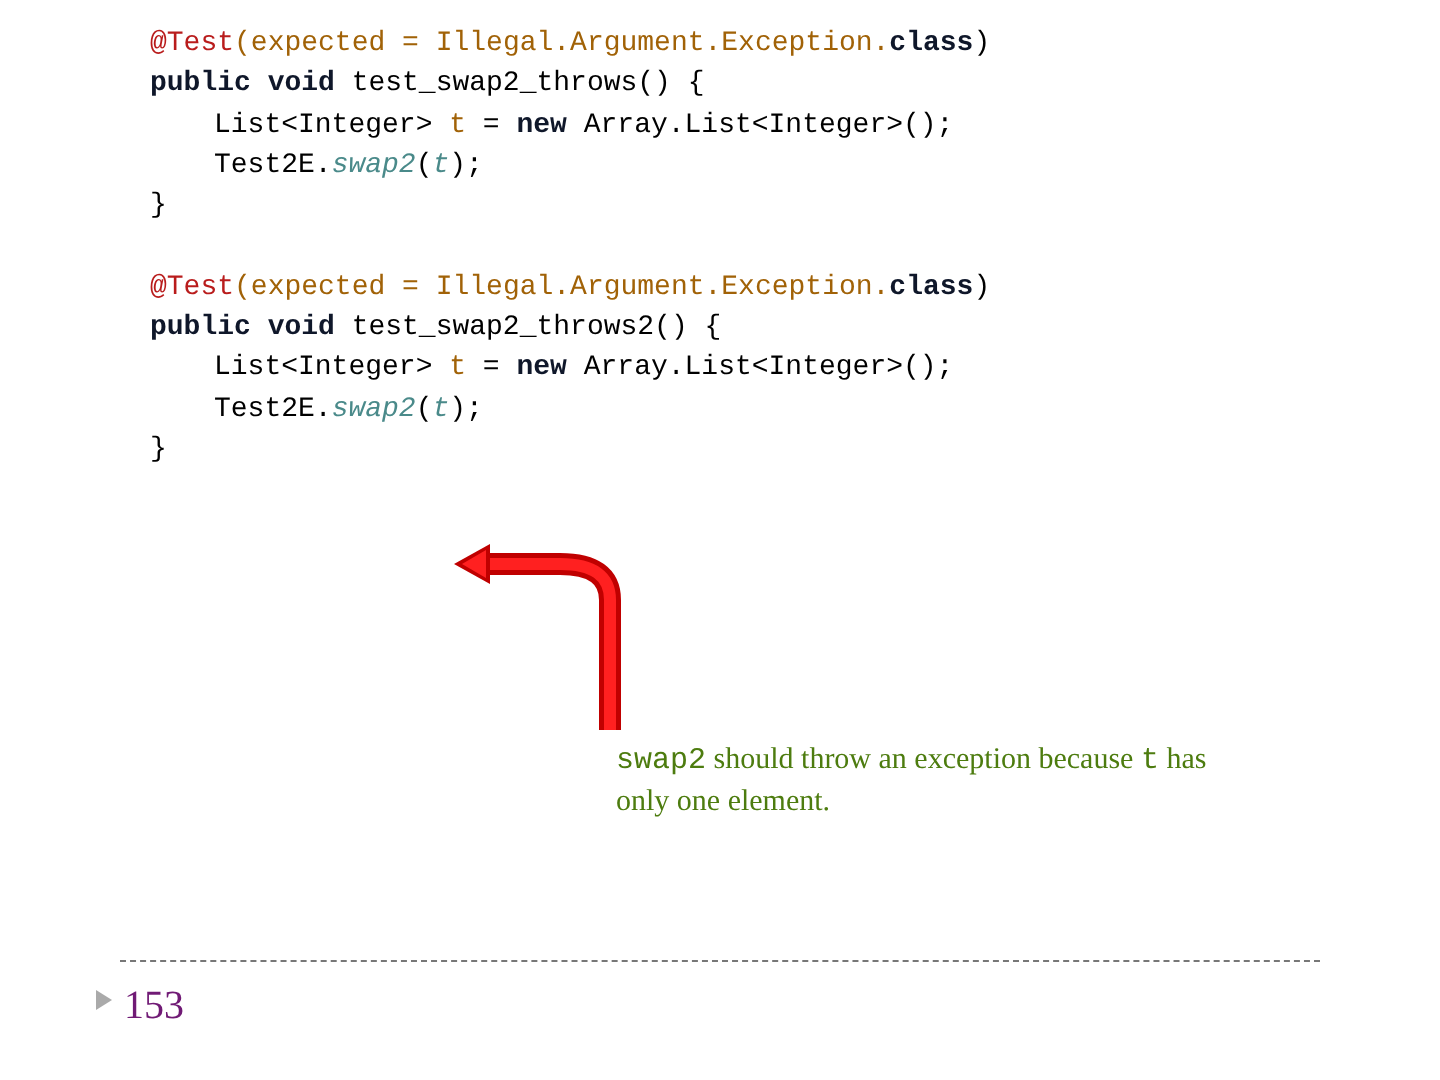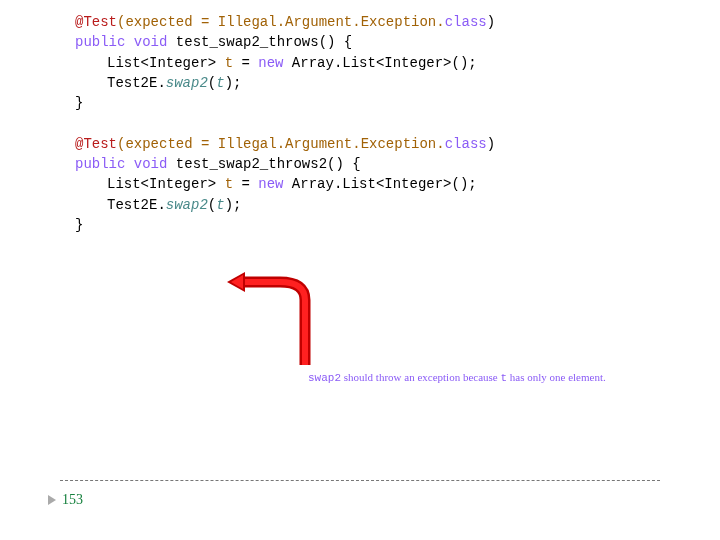--- a/index.html
+++ b/index.html
@@ -13,50 +13,50 @@
     position: relative;
   }
   .code-area {
     position: absolute;
     top: 12px;
     left: 75px;
     line-height: 1.45;
   }
   .line { white-space: pre; }
   .anno { color: #b91c1c; }
-  .kw { color: #8b5cf6; font-weight: normal; }
+  .kw { color: #0f172a; font-weight: bold; }
   .id { color: #a16207; }
   .num { color: #0000ff; }
   .param { color: #4a8a8a; font-style: italic; }
   .indent1 { padding-left: 32px; }
   .note {
     position: absolute;
     top: 370px;
     left: 308px;
     font-family: Georgia, "Times New Roman", serif;
-    font-size: 11px;
-    color: #8b5cf6;
+    font-size: 15px;
+    color: #4d7c0f;
     line-height: 1.35;
     width: 310px;
   }
   .note .mono { font-family: Consolas, "Courier New", monospace; }
   .dashline {
     position: absolute;
     top: 480px;
     left: 60px;
     width: 600px;
     border-top: 1px dashed #777;
   }
   .pagenum {
     position: absolute;
     top: 492px;
     left: 62px;
     font-family: Georgia, serif;
-    font-size: 14px;
-    color: #15803d;
+    font-size: 20px;
+    color: #701a75;
   }
   .pagemarker {
     position: absolute;
     top: 495px;
     left: 48px;
     width: 0; height: 0;
     border-top: 5px solid transparent;
     border-bottom: 5px solid transparent;
     border-left: 8px solid #aaa;
   }

